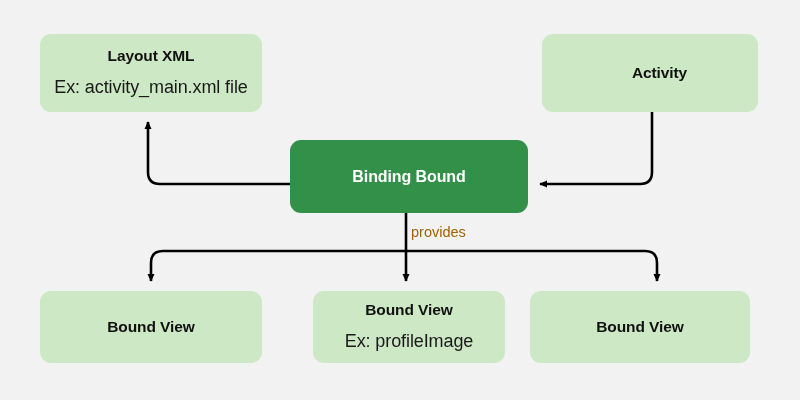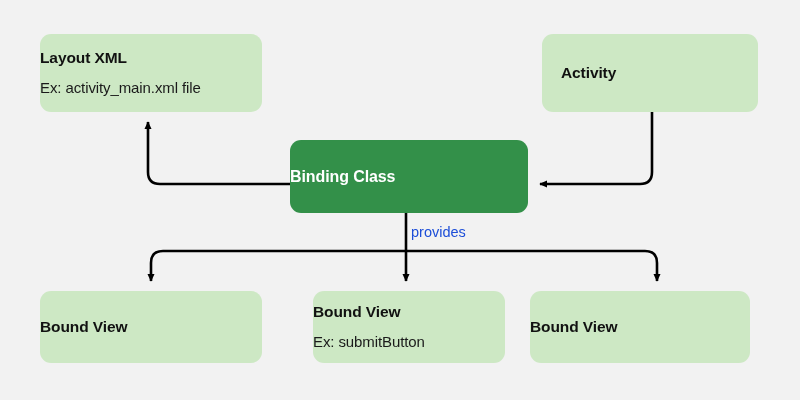--- a/index.html
+++ b/index.html
@@ -25,51 +25,52 @@
     top: 0;
     width: 800px;
     height: 400px;
   }
   .node {
     position: absolute;
     box-sizing: border-box;
     border-radius: 11px;
     display: flex;
     flex-direction: column;
+    align-items: center;
     justify-content: center;
     z-index: 2;
   }
   .node.leaf {
     background: #cde8c4;
   }
   .node.hub {
     background: #339049;
   }
   .node-title {
     font-weight: bold;
     font-size: 15.5px;
     color: #111111;
     line-height: 1.25;
     letter-spacing: -0.1px;
   }
   .node-sub {
-    font-size: 15px;
+    font-size: 18px;
     color: #1a1a1a;
     line-height: 1.3;
     margin-top: 11px;
     letter-spacing: -0.1px;
   }
   .node.hub .node-title {
     color: #ffffff;
     font-size: 16px;
   }
   .edge-label {
     position: absolute;
     font-size: 14.5px;
-    color: #1d4ed8;
+    color: #a16207;
     z-index: 3;
     white-space: nowrap;
   }
   
   #node-layout-xml   { left: 40px;  top: 34px;  width: 222px; height: 78px; }
   #node-activity     { left: 542px; top: 34px;  width: 216px; height: 78px; padding-left: 19px; }
   #node-binding      { left: 290px; top: 140px; width: 238px; height: 73px; }
   #node-bound-1      { left: 40px;  top: 291px; width: 222px; height: 72px; }
   #node-bound-2      { left: 313px; top: 291px; width: 192px; height: 72px; }
   #node-bound-3      { left: 530px; top: 291px; width: 220px; height: 72px; }
@@ -103,30 +104,30 @@
   <div class="node leaf" id="node-layout-xml">
     <div class="node-title">Layout XML</div>
     <div class="node-sub">Ex: activity_main.xml file</div>
   </div>
 
   <div class="node leaf" id="node-activity">
     <div class="node-title">Activity</div>
   </div>
 
   <div class="node hub" id="node-binding">
-    <div class="node-title">Binding Class</div>
+    <div class="node-title">Binding Bound</div>
   </div>
 
   <div class="node leaf" id="node-bound-1">
     <div class="node-title">Bound View</div>
   </div>
 
   <div class="node leaf" id="node-bound-2">
     <div class="node-title">Bound View</div>
-    <div class="node-sub">Ex: submitButton</div>
+    <div class="node-sub">Ex: profileImage</div>
   </div>
 
   <div class="node leaf" id="node-bound-3">
     <div class="node-title">Bound View</div>
   </div>
 
   <div class="edge-label" id="label-provides">provides</div>
 
 </div>
 

